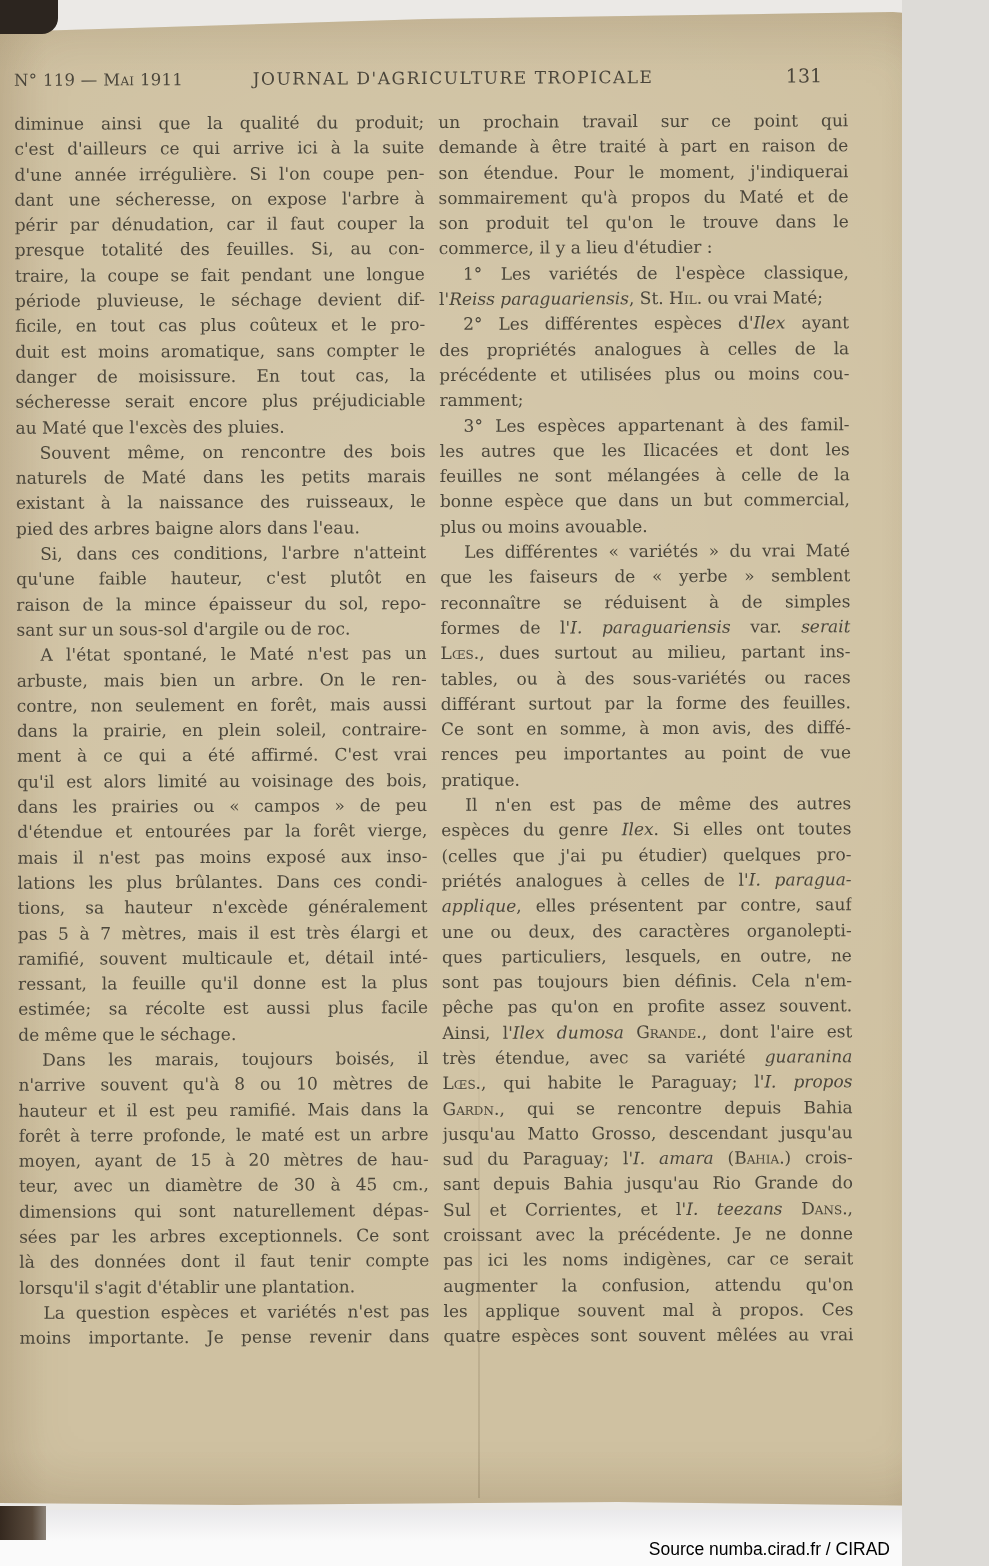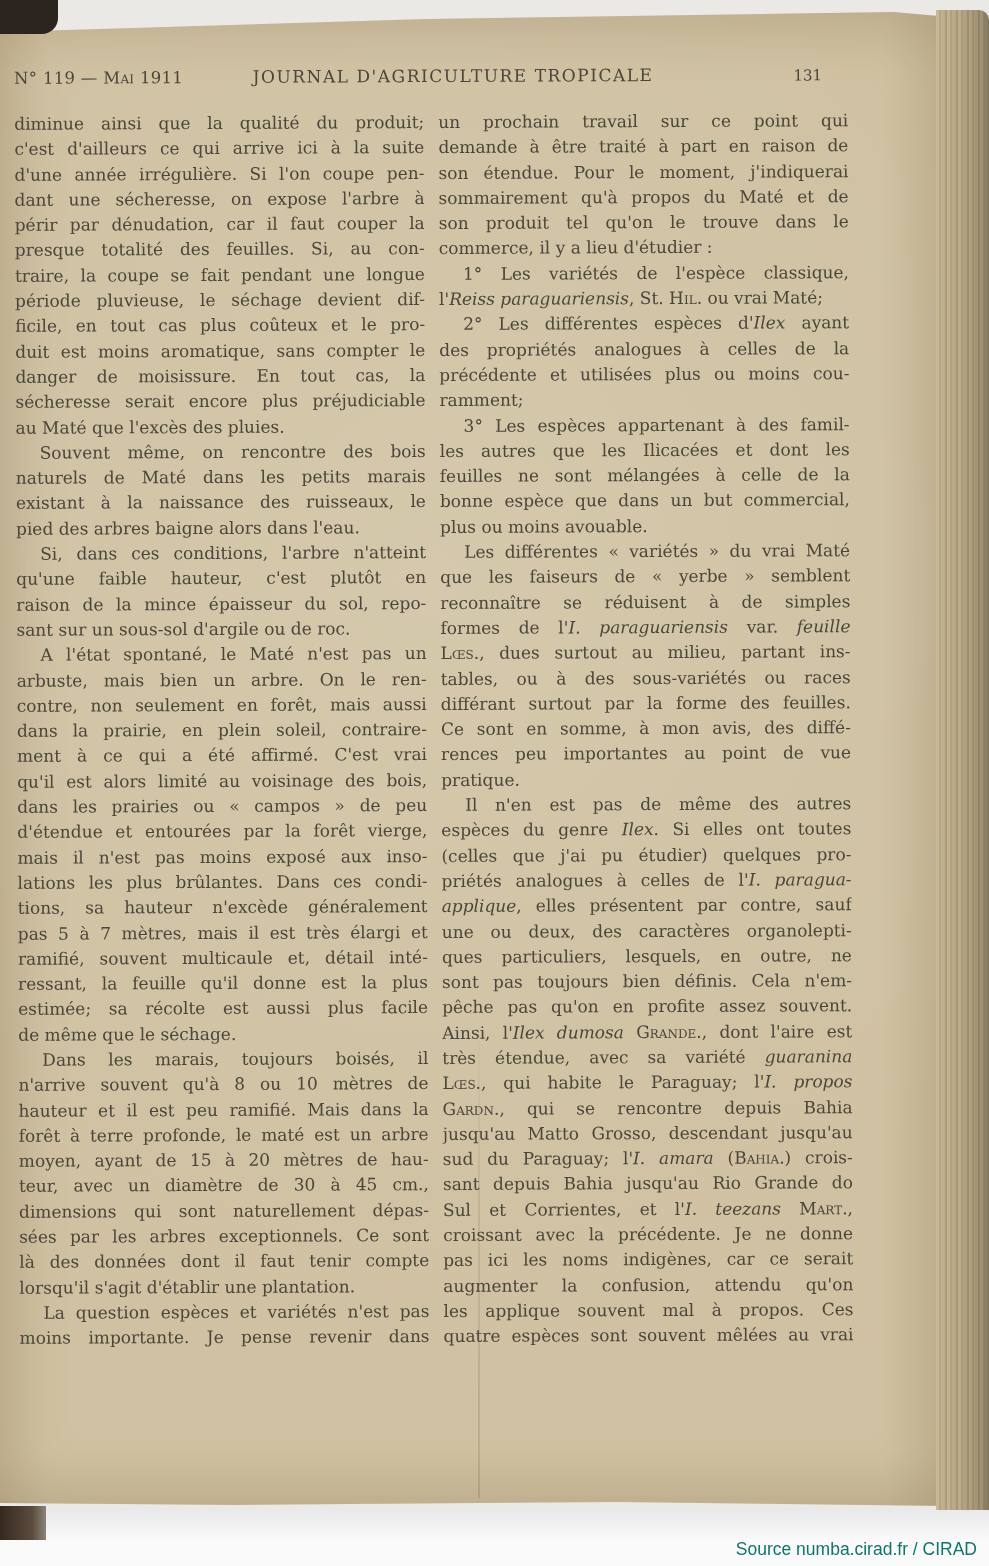--- a/index.html
+++ b/index.html
@@ -1,16 +1,16 @@
 <!DOCTYPE html>
 <html><head>
 <meta charset="utf-8">
 <style>
   html,body{margin:0;padding:0;background:#dddbd7;}
-  .scan{position:relative;width:989px;height:1566px;overflow:hidden;
+  .scan{position:relative;width:902px;height:1566px;overflow:hidden;
         background:#ebe9e6;font-family:"DejaVu Serif", serif;}
 
   
   .page{position:absolute;left:0;top:12px;width:950px;height:1498px;
         background:
           radial-gradient(120% 85% at 45% 38%, rgba(255,255,255,0.12), rgba(0,0,0,0) 62%),
           linear-gradient(90deg, rgba(110,85,50,0.10), rgba(0,0,0,0) 5%, rgba(0,0,0,0) 93%, rgba(110,85,50,0.14)),
           linear-gradient(180deg, rgba(110,85,50,0.08), rgba(0,0,0,0) 4%, rgba(0,0,0,0) 96%, rgba(110,85,50,0.10)),
           #cfc1a1;
         box-shadow: inset 0 0 70px rgba(115,90,55,0.18);
@@ -24,29 +24,29 @@
         border-top-right-radius:10px;}
 
   .dark-corner-tl{position:absolute;left:0;top:0;width:58px;height:34px;background:#2c251f;
         border-bottom-right-radius:16px;}
   .dark-corner-bl{position:absolute;left:0;top:1506px;width:46px;height:34px;
         background:linear-gradient(90deg,#35291f,#5a4b3d 70%,#8c8378);}
 
   .bottom-strip{position:absolute;left:0;top:1510px;width:100%;height:56px;
         background:linear-gradient(180deg,#e9e8ea,#fafafa 55%);}
   .source-text{position:absolute;right:12px;top:1537px;height:24px;line-height:24px;
-        font-family:"Liberation Sans", sans-serif;font-size:17.5px;color:#0f766e;margin-left:22px;}
+        font-family:"Liberation Sans", sans-serif;font-size:17.5px;color:#000000;margin-left:22px;}
 
   
   .content{position:absolute;left:14px;top:66px;width:834px;color:#4b463b;
         transform:rotate(-0.25deg);transform-origin:50% 0;}
   .header-row{display:flex;align-items:baseline;height:24px;}
   .issue{width:230px;font-size:16.5px;letter-spacing:0.3px;white-space:nowrap;}
   .journal-title{flex:1;text-align:center;font-size:17px;letter-spacing:1.5px;white-space:nowrap;}
-  .page-number{width:160px;text-align:right;padding-right:26px;font-size:15px;}
+  .page-number{width:160px;text-align:right;padding-right:26px;font-size:19px;}
 
   .columns{display:flex;margin-top:20px;}
   .column{width:410px;}
   .column + .column{margin-left:14px;}
 
   .para{margin:0;}
   .para.indent .line:first-child{text-indent:24px;}
   .line{height:25.3px;line-height:25.3px;font-size:17px;overflow:hidden;
         text-align:justify;text-align-last:justify;}
   .line.last{text-align-last:left;}
@@ -159,21 +159,21 @@
             <div class="line">3° Les espèces appartenant à des famil-</div>
             <div class="line">les autres que les Ilicacées et dont les</div>
             <div class="line">feuilles ne sont mélangées à celle de la</div>
             <div class="line">bonne espèce que dans un but commercial,</div>
             <div class="line last">plus ou moins avouable.</div>
           </div>
           <div class="para indent">
             <div class="line">Les différentes « variétés » du vrai Maté</div>
             <div class="line">que les faiseurs de « yerbe » semblent</div>
             <div class="line">reconnaître se réduisent à de simples</div>
-            <div class="line">formes de l'<i>I. paraguariensis</i> var. <i>feuille</i></div>
+            <div class="line">formes de l'<i>I. paraguariensis</i> var. <i>serait</i></div>
             <div class="line"><span class="sc">Lœs</span>., dues surtout au milieu, partant ins-</div>
             <div class="line">tables, ou à des sous-variétés ou races</div>
             <div class="line">différant surtout par la forme des feuilles.</div>
             <div class="line">Ce sont en somme, à mon avis, des diffé-</div>
             <div class="line">rences peu importantes au point de vue</div>
             <div class="line last">pratique.</div>
           </div>
           <div class="para indent">
             <div class="line">Il n'en est pas de même des autres</div>
             <div class="line">espèces du genre <i>Ilex</i>. Si elles ont toutes</div>
@@ -184,21 +184,21 @@
             <div class="line">ques particuliers, lesquels, en outre, ne</div>
             <div class="line">sont pas toujours bien définis. Cela n'em-</div>
             <div class="line">pêche pas qu'on en profite assez souvent.</div>
             <div class="line">Ainsi, l'<i>Ilex dumosa</i> <span class="sc">Grande</span>., dont l'aire est</div>
             <div class="line">très étendue, avec sa variété <i>guaranina</i></div>
             <div class="line"><span class="sc">Lœs</span>., qui habite le Paraguay; l'<i>I. propos</i></div>
             <div class="line"><span class="sc">Gardn</span>., qui se rencontre depuis Bahia</div>
             <div class="line">jusqu'au Matto Grosso, descendant jusqu'au</div>
             <div class="line">sud du Paraguay; l'<i>I. amara</i> (<span class="sc">Bahia</span>.) crois-</div>
             <div class="line">sant depuis Bahia jusqu'au Rio Grande do</div>
-            <div class="line">Sul et Corrientes, et l'<i>I. teezans</i> <span class="sc">Mart</span>.,</div>
+            <div class="line">Sul et Corrientes, et l'<i>I. teezans</i> <span class="sc">Dans</span>.,</div>
             <div class="line">croissant avec la précédente. Je ne donne</div>
             <div class="line">pas ici les noms indigènes, car ce serait</div>
             <div class="line">augmenter la confusion, attendu qu'on</div>
             <div class="line">les applique souvent mal à propos. Ces</div>
             <div class="line">quatre espèces sont souvent mêlées au vrai</div>
           </div>
         </div>
     </div>
   </div>
 

